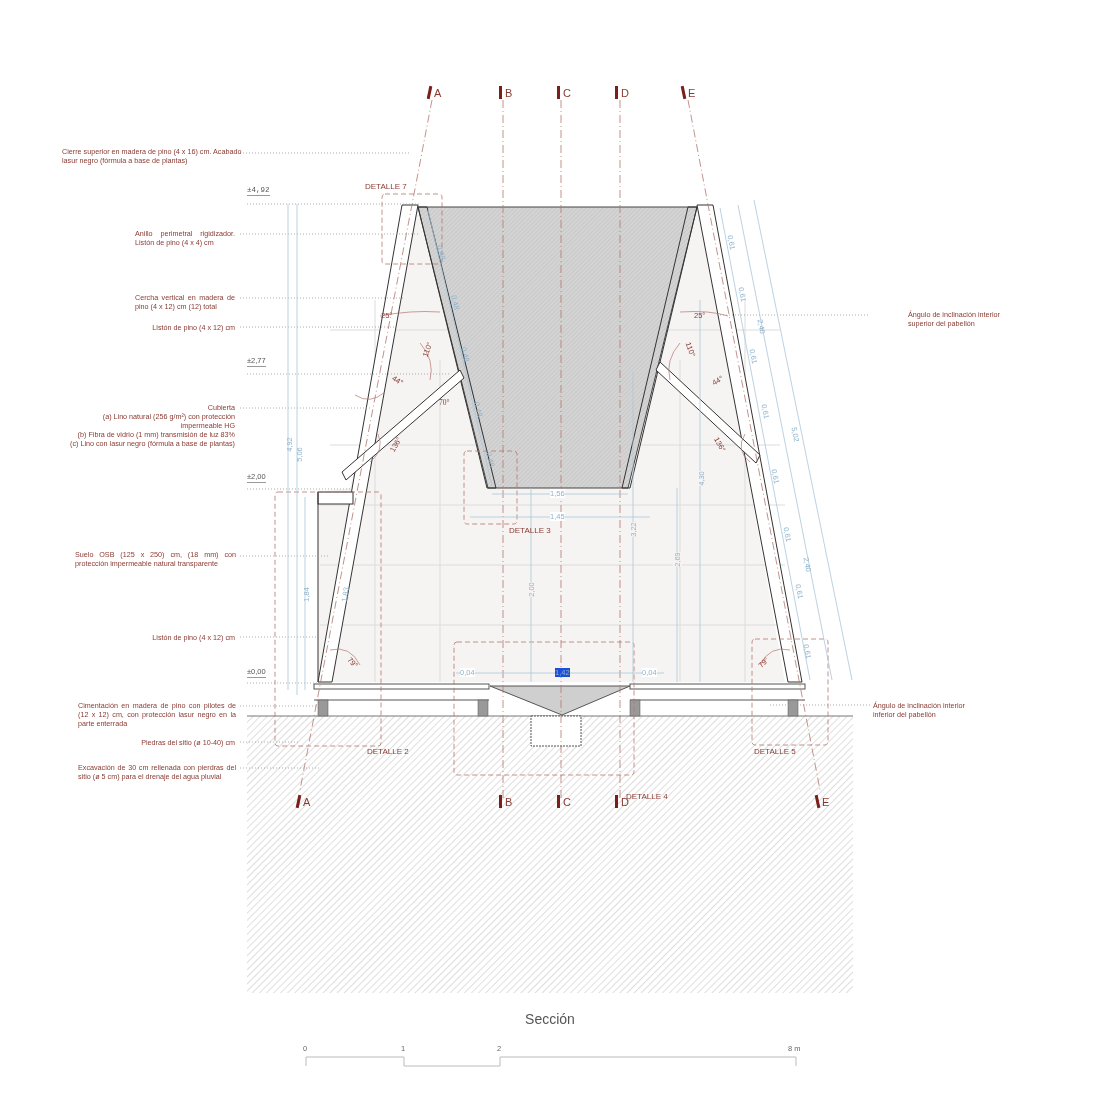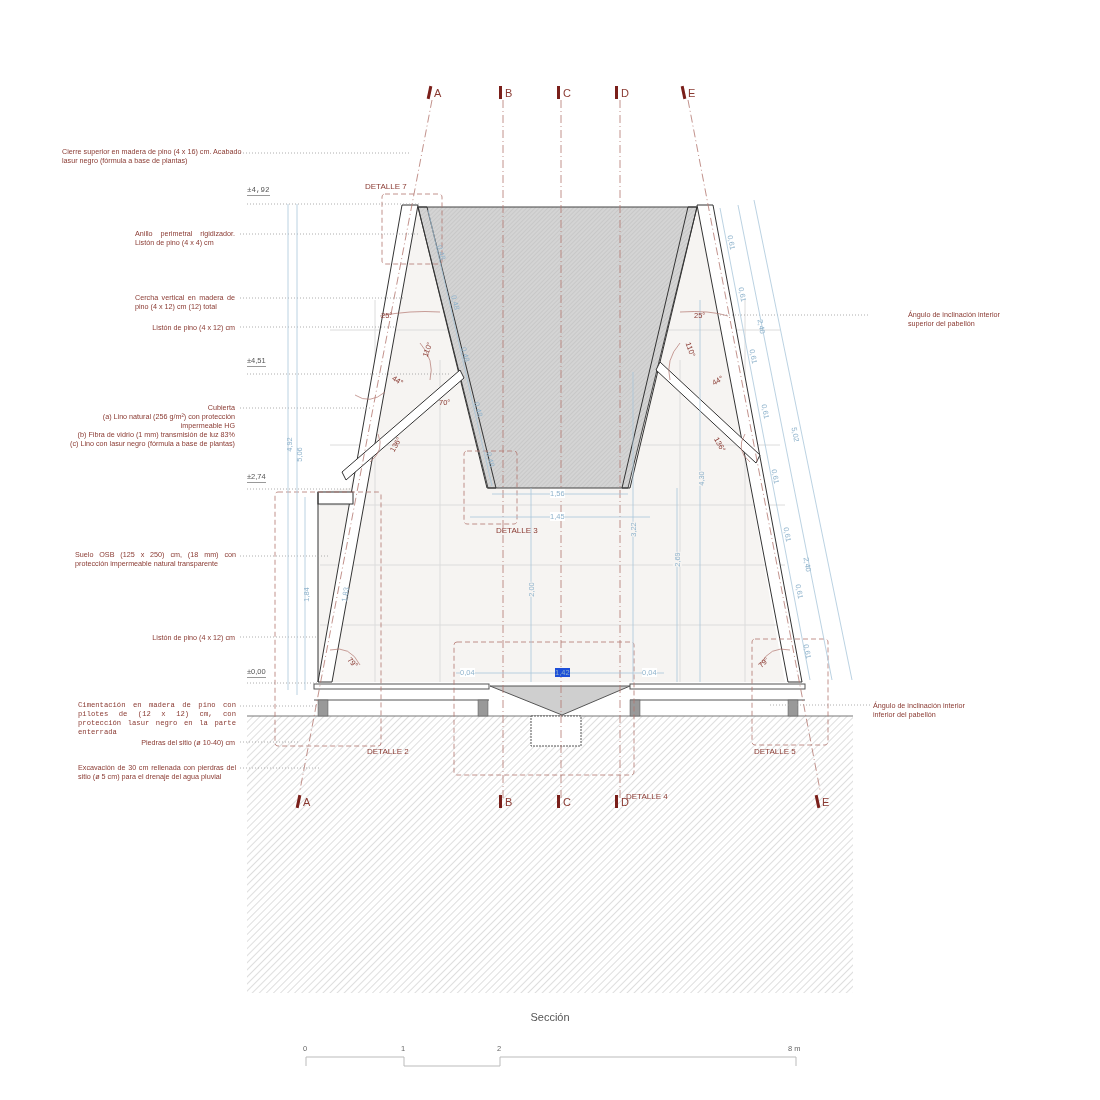--- a/index.html
+++ b/index.html
@@ -6,21 +6,21 @@
   body{width:1100px;height:1100px;position:relative;overflow:hidden;font-family:"Liberation Sans",sans-serif;}
   .note{position:absolute;color:#8a3a32;font-size:7.2px;line-height:9px;}
   .note.r{text-align:right;}
   .note.j{text-align:justify;text-align-last:left;}
   .lvl{position:absolute;font-size:7.5px;color:#555;border-bottom:1px solid #999;padding-bottom:1px;}
   .dim{position:absolute;color:#8fb3cc;font-size:7.5px;white-space:nowrap;}
   .ang{position:absolute;color:#8a3a32;font-size:7.5px;white-space:nowrap;}
   .det{position:absolute;color:#8a3a32;font-size:8px;white-space:nowrap;}
   .axis{position:absolute;color:#8a3a32;font-size:11px;}
   .axis .bar{display:inline-block;width:3px;height:13px;background:#7a1f1a;vertical-align:-2px;margin-right:3px;}
-  .caption{position:absolute;left:0;width:1100px;top:1011px;text-align:center;font-size:11px;color:#555;}
+  .caption{position:absolute;left:0;width:1100px;top:1011px;text-align:center;font-size:14px;color:#555;}
   .sc{position:absolute;font-size:7.5px;color:#666;}
   svg{position:absolute;left:0;top:0;}
 </style>
 </head>
 <body>
 
 <svg width="1100" height="1100" viewBox="0 0 1100 1100">
   <defs>
     <pattern id="hatch" patternUnits="userSpaceOnUse" width="5" height="5" patternTransform="rotate(45)">
       <line x1="0" y1="0" x2="0" y2="5" stroke="#bdbdbd" stroke-width="1"></line>
@@ -157,45 +157,45 @@
 <div class="axis" style="left:615px;top:86px;"><span class="bar"></span><span>D</span></div>
 <div class="axis" style="left:682px;top:86px;"><span class="bar" style="transform:rotate(-12deg)"></span><span>E</span></div>
 
 <div class="axis" style="left:297px;top:795px;"><span class="bar" style="transform:rotate(12deg)"></span><span>A</span></div>
 <div class="axis" style="left:499px;top:795px;"><span class="bar"></span><span>B</span></div>
 <div class="axis" style="left:557px;top:795px;"><span class="bar"></span><span>C</span></div>
 <div class="axis" style="left:615px;top:795px;"><span class="bar"></span><span>D</span></div>
 <div class="axis" style="left:816px;top:795px;"><span class="bar" style="transform:rotate(-12deg)"></span><span>E</span></div>
 
 <div class="lvl" style="left:247px;top:186px;font-family:Liberation Mono, monospace;">±4,92</div>
-<div class="lvl" style="left:247px;top:356px;">±4,51</div>
-<div class="lvl" style="left:247px;top:472px;">±2,74</div>
+<div class="lvl" style="left:247px;top:356px;">±2,77</div>
+<div class="lvl" style="left:247px;top:472px;">±2,00</div>
 <div class="lvl" style="left:247px;top:667px;">±0,00</div>
 
 <div class="note" style="left:62px;top:147px;width:180px;">Cierre superior en madera de pino (4 x 16) cm. Acabado lasur negro (fórmula a base de plantas)</div>
 <div class="note r j" style="left:135px;top:229px;width:100px;">Anillo perimetral rigidizador. Listón de pino (4 x 4) cm</div>
 <div class="note r j" style="left:135px;top:293px;width:100px;">Cercha vertical en madera de pino (4 x 12) cm (12) total</div>
 <div class="note r" style="left:120px;top:323px;width:115px;">Listón de pino (4 x 12) cm</div>
 <div class="note r" style="left:70px;top:403px;width:165px;">
   <div>Cubierta</div>
   <div class="j">(a) Lino natural (256 g/m²) con protección impermeable HG</div>
   <div class="j">(b) Fibra de vidrio (1 mm) transmisión de luz 83%</div>
   <div class="j">(c) Lino con lasur negro (fórmula a base de plantas)</div>
 </div>
 <div class="note j" style="left:75px;top:550px;width:161px;">Suelo OSB (125 x 250) cm, (18 mm) con protección impermeable natural transparente</div>
 <div class="note r" style="left:120px;top:633px;width:115px;">Listón de pino (4 x 12) cm</div>
-<div class="note j" style="left:78px;top:701px;width:158px;font-family:Liberation Mono, monospace;">Cimentación en madera de pino con pilotes de (12 x 12) cm, con protección lasur negro en la parte enterrada</div>
+<div class="note j" style="left:78px;top:701px;width:158px;">Cimentación en madera de pino con pilotes de (12 x 12) cm, con protección lasur negro en la parte enterrada</div>
 <div class="note r" style="left:110px;top:738px;width:125px;">Piedras del sitio (ø 10-40) cm</div>
 <div class="note j" style="left:78px;top:763px;width:158px;">Excavación de 30 cm rellenada con pierdras del sitio (ø 5 cm) para el drenaje del agua pluvial</div>
 
 <div class="note" style="left:873px;top:310px;width:110px;margin-left:35px;">Ángulo de inclinación interior superior del pabellón</div>
 <div class="note" style="left:873px;top:701px;width:110px;">Ángulo de inclinación interior inferior del pabellón</div>
 
 <div class="det" style="left:365px;top:182px;">DETALLE 7</div>
-<div class="det" style="left:449px;top:526px;padding-left:47px;">DETALLE 3</div>
+<div class="det" style="left:462px;top:526px;padding-left:47px;">DETALLE 3</div>
 <div class="det" style="left:367px;top:747px;">DETALLE 2</div>
 <div class="det" style="left:626px;top:777px;margin-top:15px;">DETALLE 4</div>
 <div class="det" style="left:754px;top:747px;">DETALLE 5</div>
 
 <div class="dim" style="left:282px;top:440px;transform:rotate(-90deg);">4,92</div>
 <div class="dim" style="left:292px;top:450px;transform:rotate(-90deg);">5,06</div>
 <div class="dim" style="left:299px;top:590px;transform:rotate(-90deg);">1,84</div>
 <div class="dim" style="left:338px;top:590px;transform:rotate(-80deg);">1,83</div>
 <div class="dim" style="left:434px;top:248px;transform:rotate(75deg);">0,48</div>
 <div class="dim" style="left:448px;top:298px;transform:rotate(75deg);">0,48</div>
@@ -219,21 +219,21 @@
 <div class="dim" style="left:754px;top:322px;transform:rotate(80deg);">2,40</div>
 <div class="dim" style="left:800px;top:560px;transform:rotate(80deg);">2,40</div>
 <div class="dim" style="left:788px;top:430px;transform:rotate(80deg);">5,02</div>
 <div class="dim" style="left:555px;top:668px;background:#1d4ed8;">1,42</div>
 <div class="dim" style="left:460px;top:668px;background:#fff;">0,04</div>
 <div class="dim" style="left:642px;top:668px;background:#fff;">0,04</div>
 
 <div class="ang" style="left:381px;top:311px;">25°</div>
 <div class="ang" style="left:420px;top:345px;transform:rotate(-70deg);">110°</div>
 <div class="ang" style="left:392px;top:376px;transform:rotate(30deg);">44°</div>
-<div class="ang" style="left:439px;top:398px;">70°</div>
+<div class="ang" style="left:439px;top:398px;font-family:Liberation Serif, serif;">70°</div>
 <div class="ang" style="left:388px;top:440px;transform:rotate(-60deg);">136°</div>
 <div class="ang" style="left:347px;top:658px;transform:rotate(45deg);">79°</div>
 <div class="ang" style="left:694px;top:311px;">25°</div>
 <div class="ang" style="left:683px;top:345px;transform:rotate(70deg);">110°</div>
 <div class="ang" style="left:712px;top:376px;transform:rotate(-30deg);">44°</div>
 <div class="ang" style="left:712px;top:440px;transform:rotate(60deg);">136°</div>
 <div class="ang" style="left:758px;top:658px;transform:rotate(-45deg);">79°</div>
 
 <div class="caption">Sección</div>
 <div class="sc" style="left:303px;top:1044px;">0</div>

